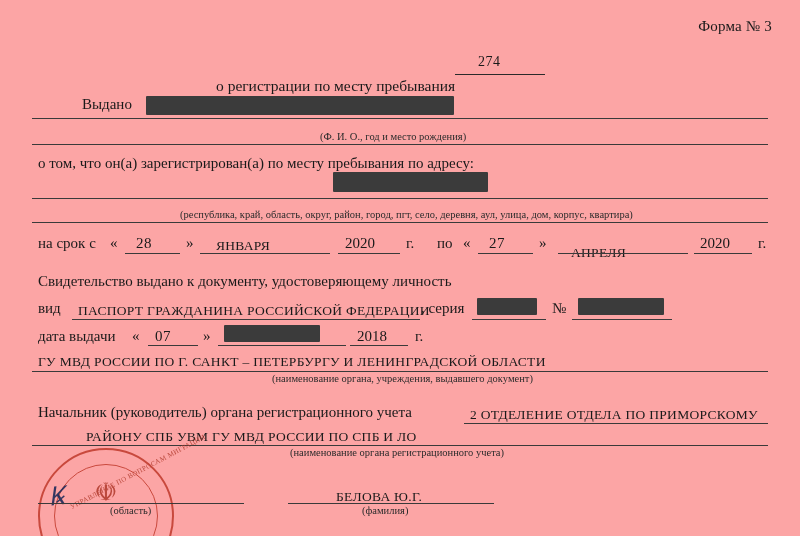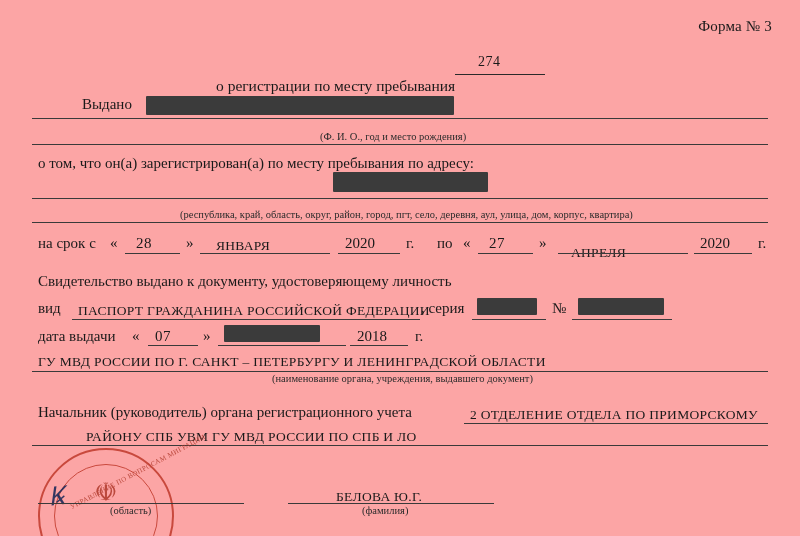--- a/index.html
+++ b/index.html
@@ -209,20 +209,21 @@
 
   <div class="txt caps-sm" style="top:354px; left:38px;">ГУ  МВД  РОССИИ  ПО  Г. САНКТ – ПЕТЕРБУРГУ  И  ЛЕНИНГРАДСКОЙ ОБЛАСТИ</div>
   <div class="line" style="left:32px; top:371px; width:736px;"></div>
   <div class="small" style="top:373px; left:272px;">(наименование органа, учреждения, выдавшего документ)</div>
 
   <div class="txt" style="top:404px; left:38px;">Начальник (руководитель) органа регистрационного учета</div>
   <div class="txt caps-sm" style="top:407px; left:470px;">2 ОТДЕЛЕНИЕ ОТДЕЛА  ПО ПРИМОРСКОМУ</div>
   <div class="line" style="left:464px; top:423px; width:304px;"></div>
   <div class="txt caps-sm" style="top:429px; left:38px;margin-left:48px;">РАЙОНУ СПБ УВМ  ГУ  МВД РОССИИ  ПО СПБ  И  ЛО</div>
   <div class="line" style="left:32px; top:445px; width:736px;"></div>
+  <div class="small" style="top:447px; left:290px;">(наименование органа регистрационного учета)</div>
 
   <div class="stamp">
     <div class="stamp-inner"></div>
     <div class="stamp-txt" style="left:22px; top:18px; transform:rotate(-28deg);">УПРАВЛЕНИЕ ПО ВОПРОСАМ МИГРАЦИИ</div>
     <div class="stamp-emblem">☫</div>
 
   </div>
 
   <div class="signature">Ꝃ</div>
   <div class="line" style="left:38px; top:503px; width:206px;"></div>

